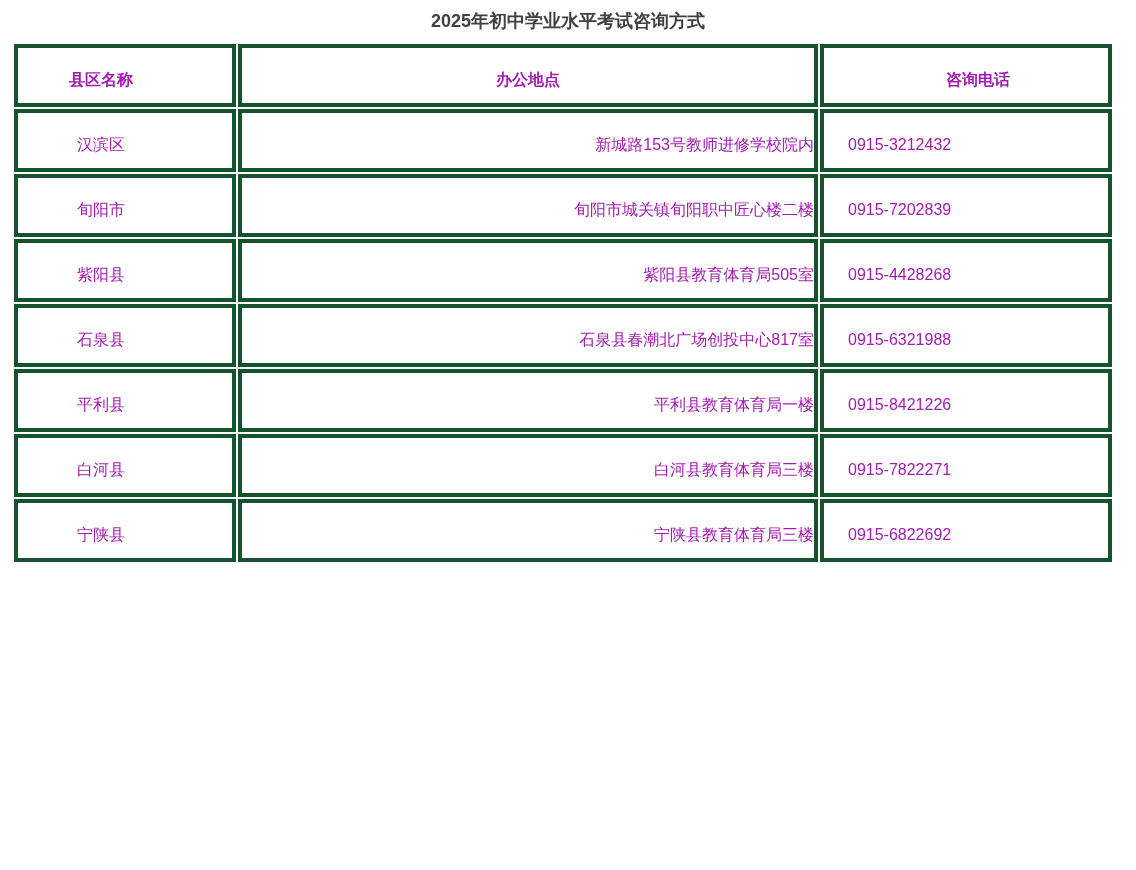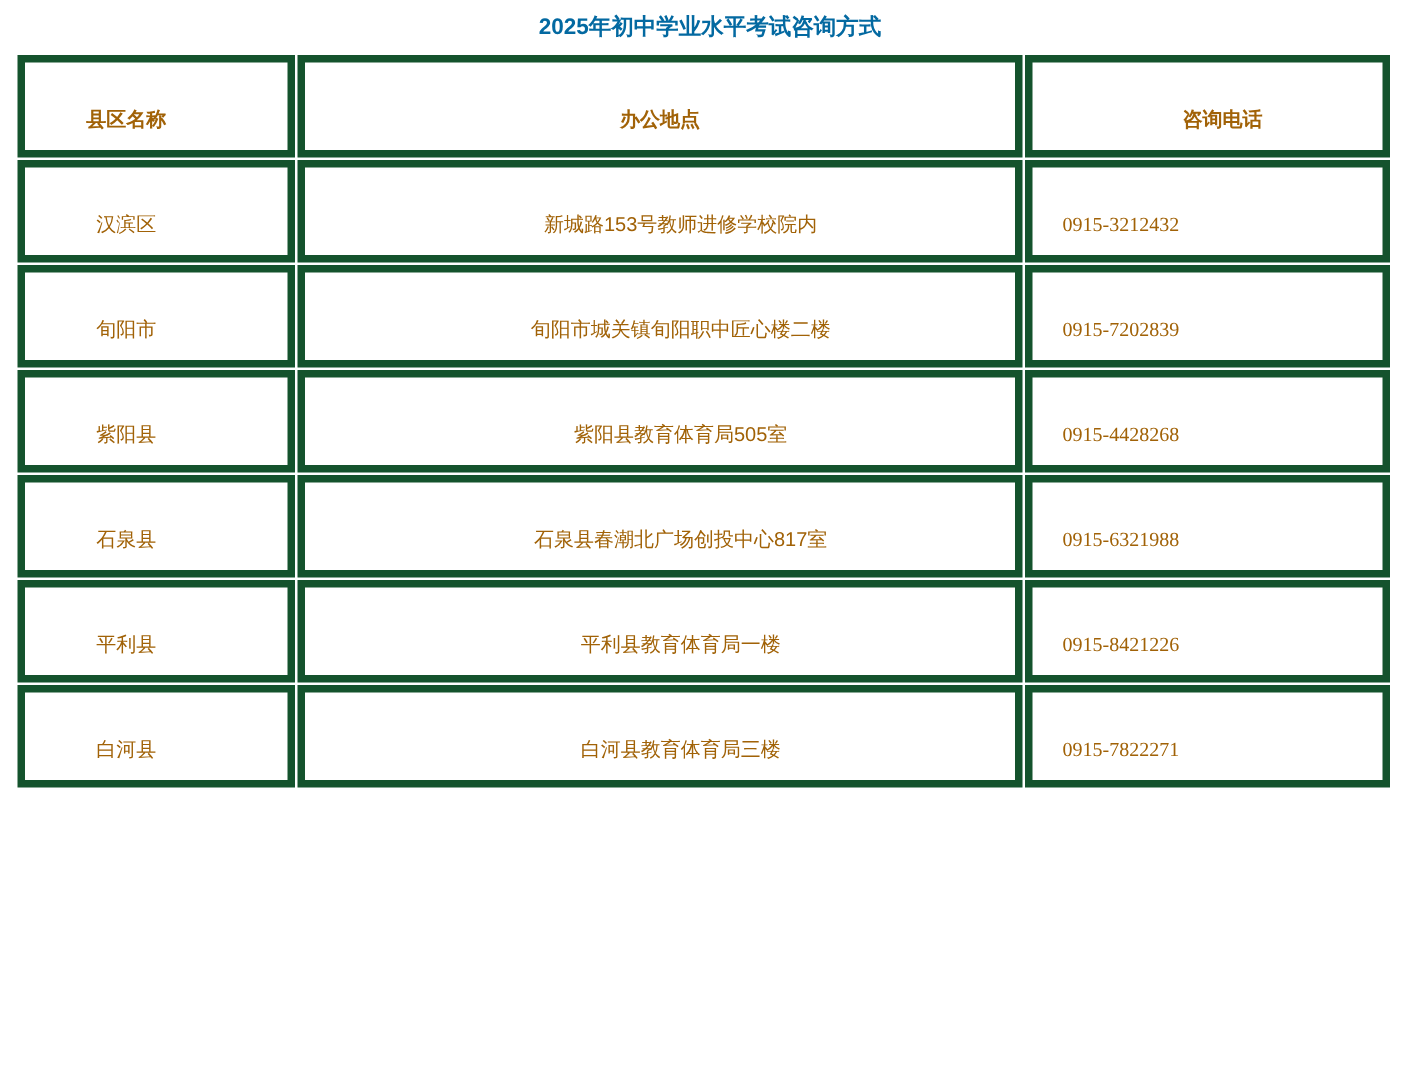--- a/index.html
+++ b/index.html
@@ -12,57 +12,57 @@
   .page {
     width: 1136px;
     height: 870px;
     background: #ffffff;
     overflow: hidden;
   }
   .page-title {
     font-size: 18px;
     font-weight: bold;
     text-align: center;
-    color: #0369a1;
+    color: #404040;
     margin: 11px 0 10px 0;
     line-height: 21px;
   }
   table.consult {
     border-collapse: separate;
     border-spacing: 2px;
     table-layout: fixed;
     margin-left: 12px;
   }
   col.c1 { width: 222px; }
   col.c2 { width: 580px; }
   col.c3 { width: 292px; }
   table.consult th,
   table.consult td {
-    border: 6px solid #14532d;
+    border: 4px solid #14532d;
     height: 34px;              
-    padding: 30px 0 6px 0;     
+    padding: 15px 0 6px 0;     
     vertical-align: middle;
     font-size: 16px;
     font-weight: normal;
     line-height: 16px;
-    color: #a16207;
+    color: #a21caf;
     background: #ffffff;
     overflow: hidden;
     white-space: nowrap;
   }
   table.consult th { font-weight: bold; }
   
   .col1 { text-align: center; padding-right: 48px !important; }
   
   th.col2 { text-align: center; }
-  td.col2 { text-align: center; padding-left: 33px !important; }
+  td.col2 { text-align: right; padding-left: 33px !important; }
   
   .col3 { padding-left: 24px !important; }
   td.phone {
-    font-family: Liberation Serif, serif;
+    font-family: Liberation Sans, sans-serif;
     font-size: 17px;
     margin-top: 37px;
   }
 </style>
 </head>
 <body>
 
 <div class="page">
 
   <h1 class="page-title">2025年初中学业水平考试咨询方式</h1>
@@ -112,17 +112,22 @@
     <td class="col3 phone">0915-8421226</td>
   </tr>
 
   <tr>
     <td class="col1">白河县</td>
     <td class="col2">白河县教育体育局三楼</td>
     <td class="col3 phone">0915-7822271</td>
   </tr>
 
 
+  <tr>
+    <td class="col1">宁陕县</td>
+    <td class="col2">宁陕县教育体育局三楼</td>
+    <td class="col3 phone">0915-6822692</td>
+  </tr>
 
 </tbody>
   </table>
 
 </div>
 
 </body></html>

